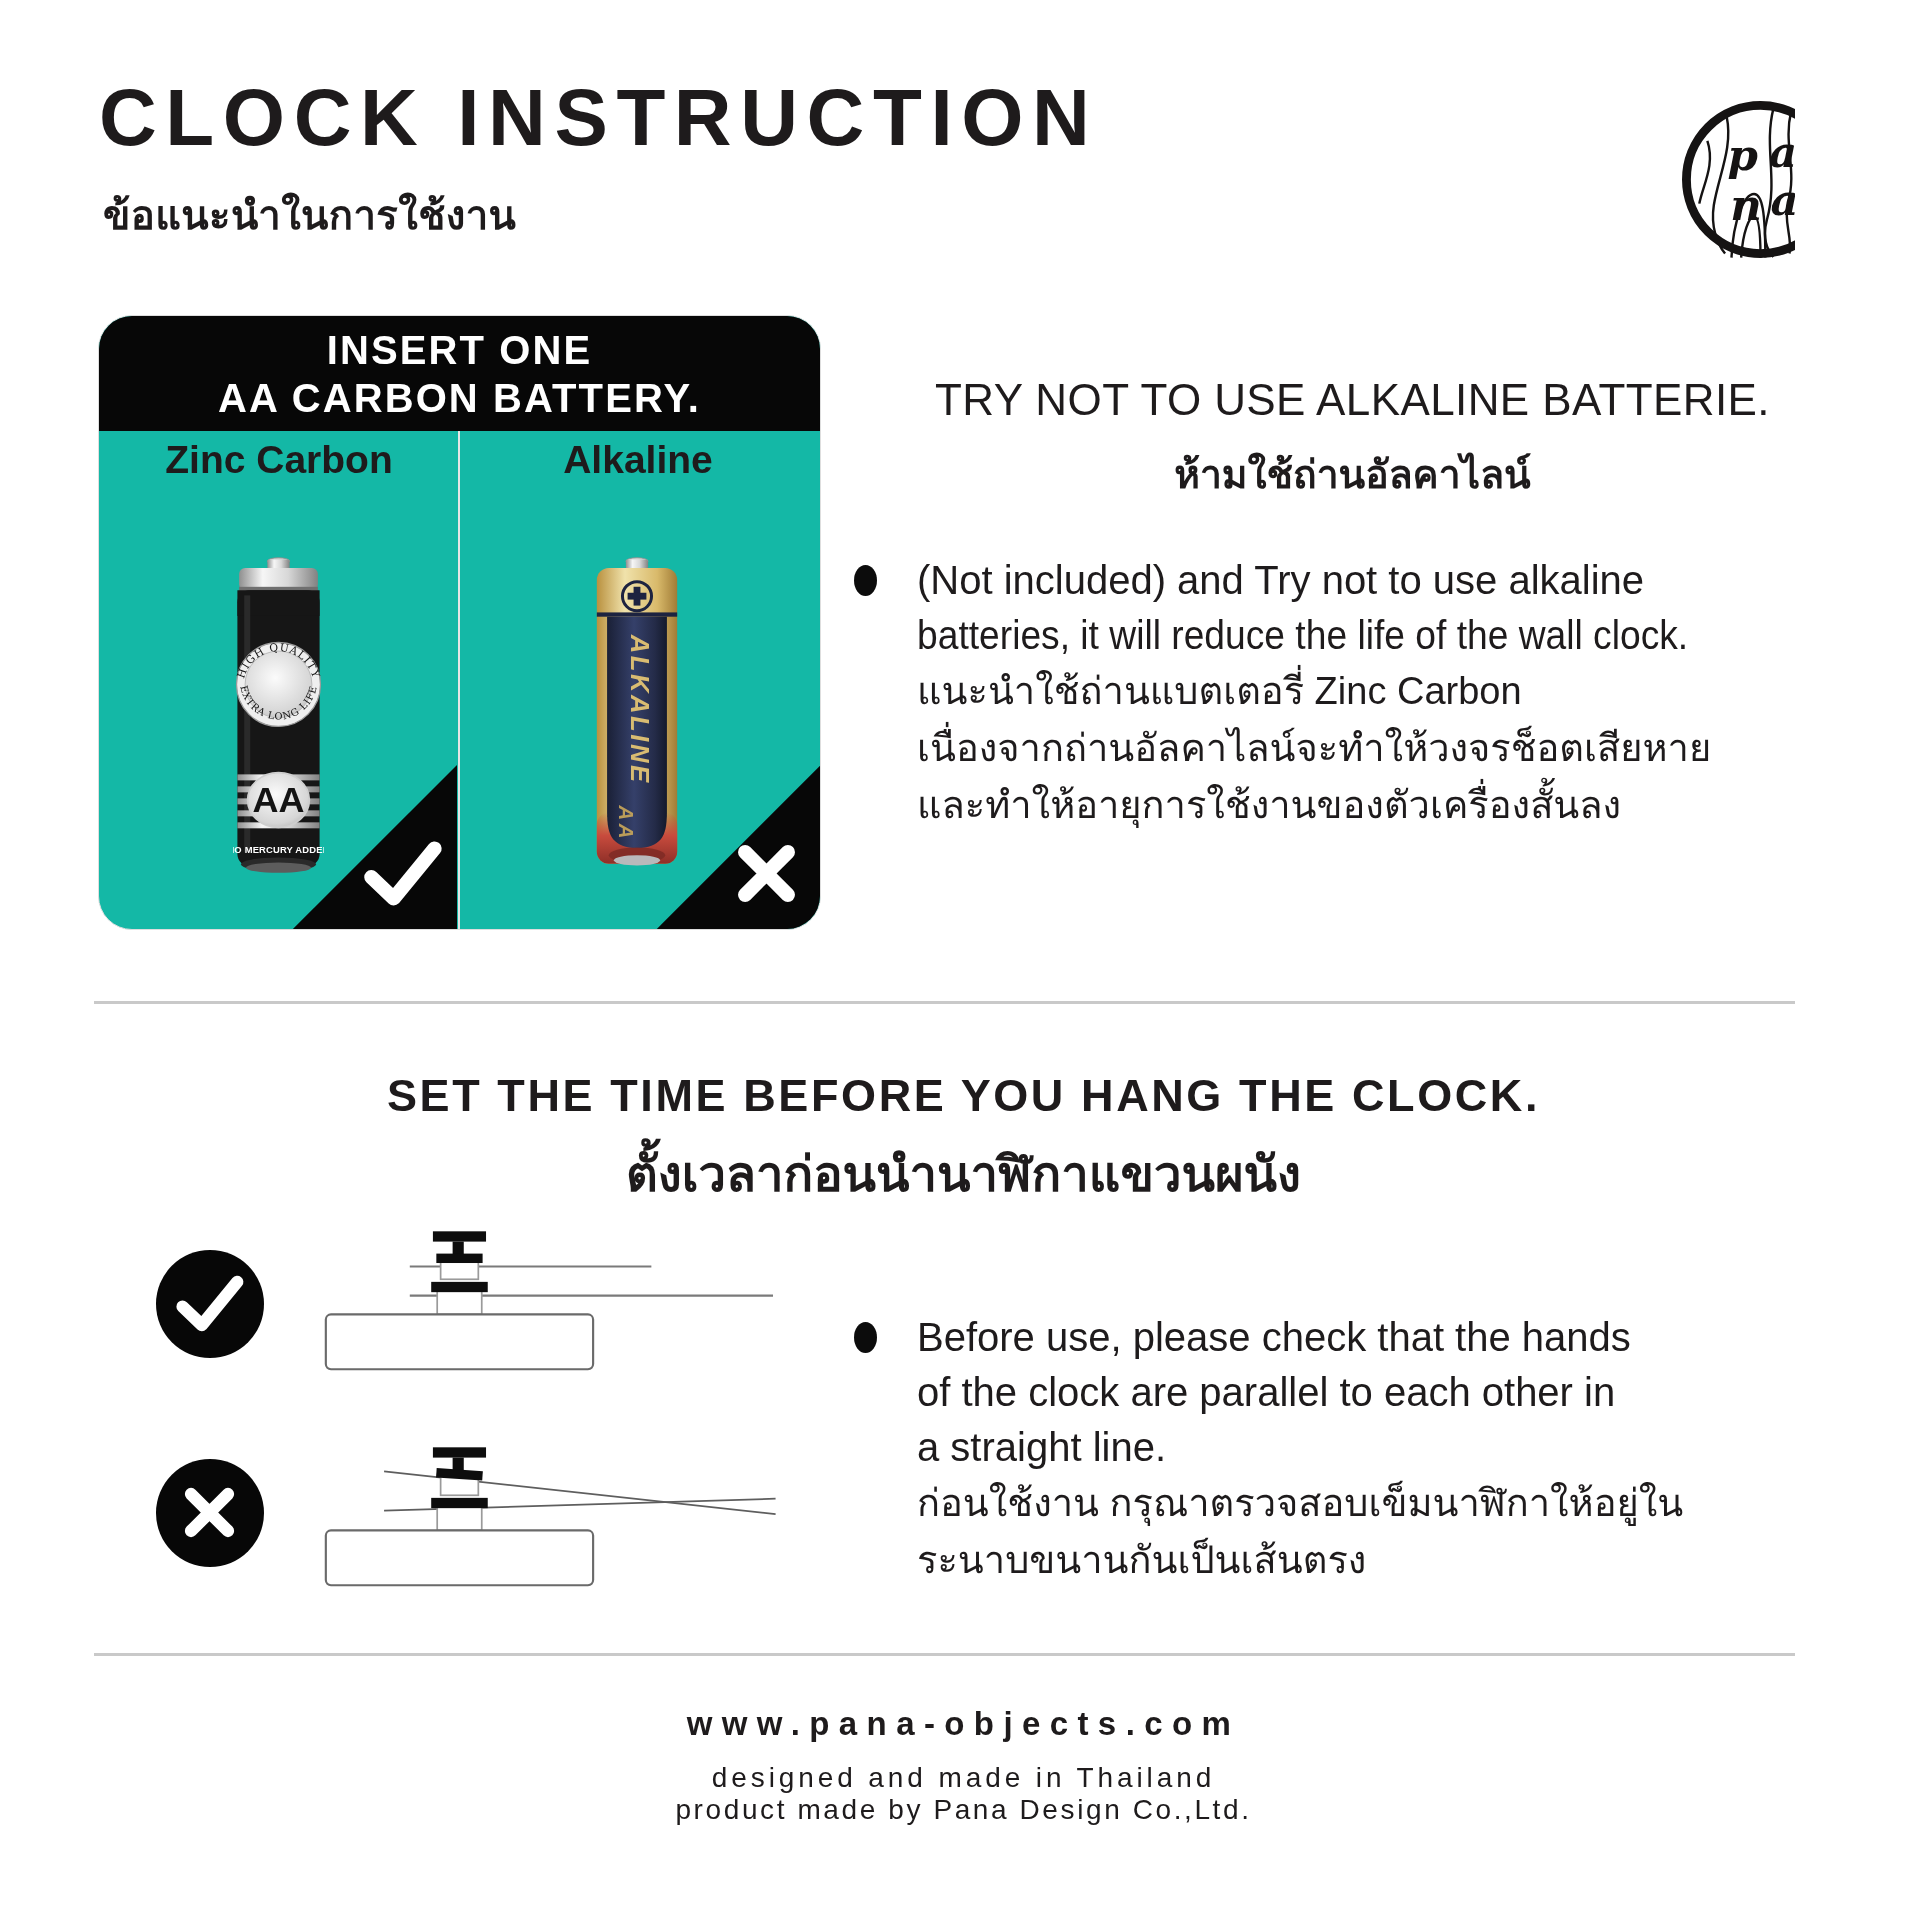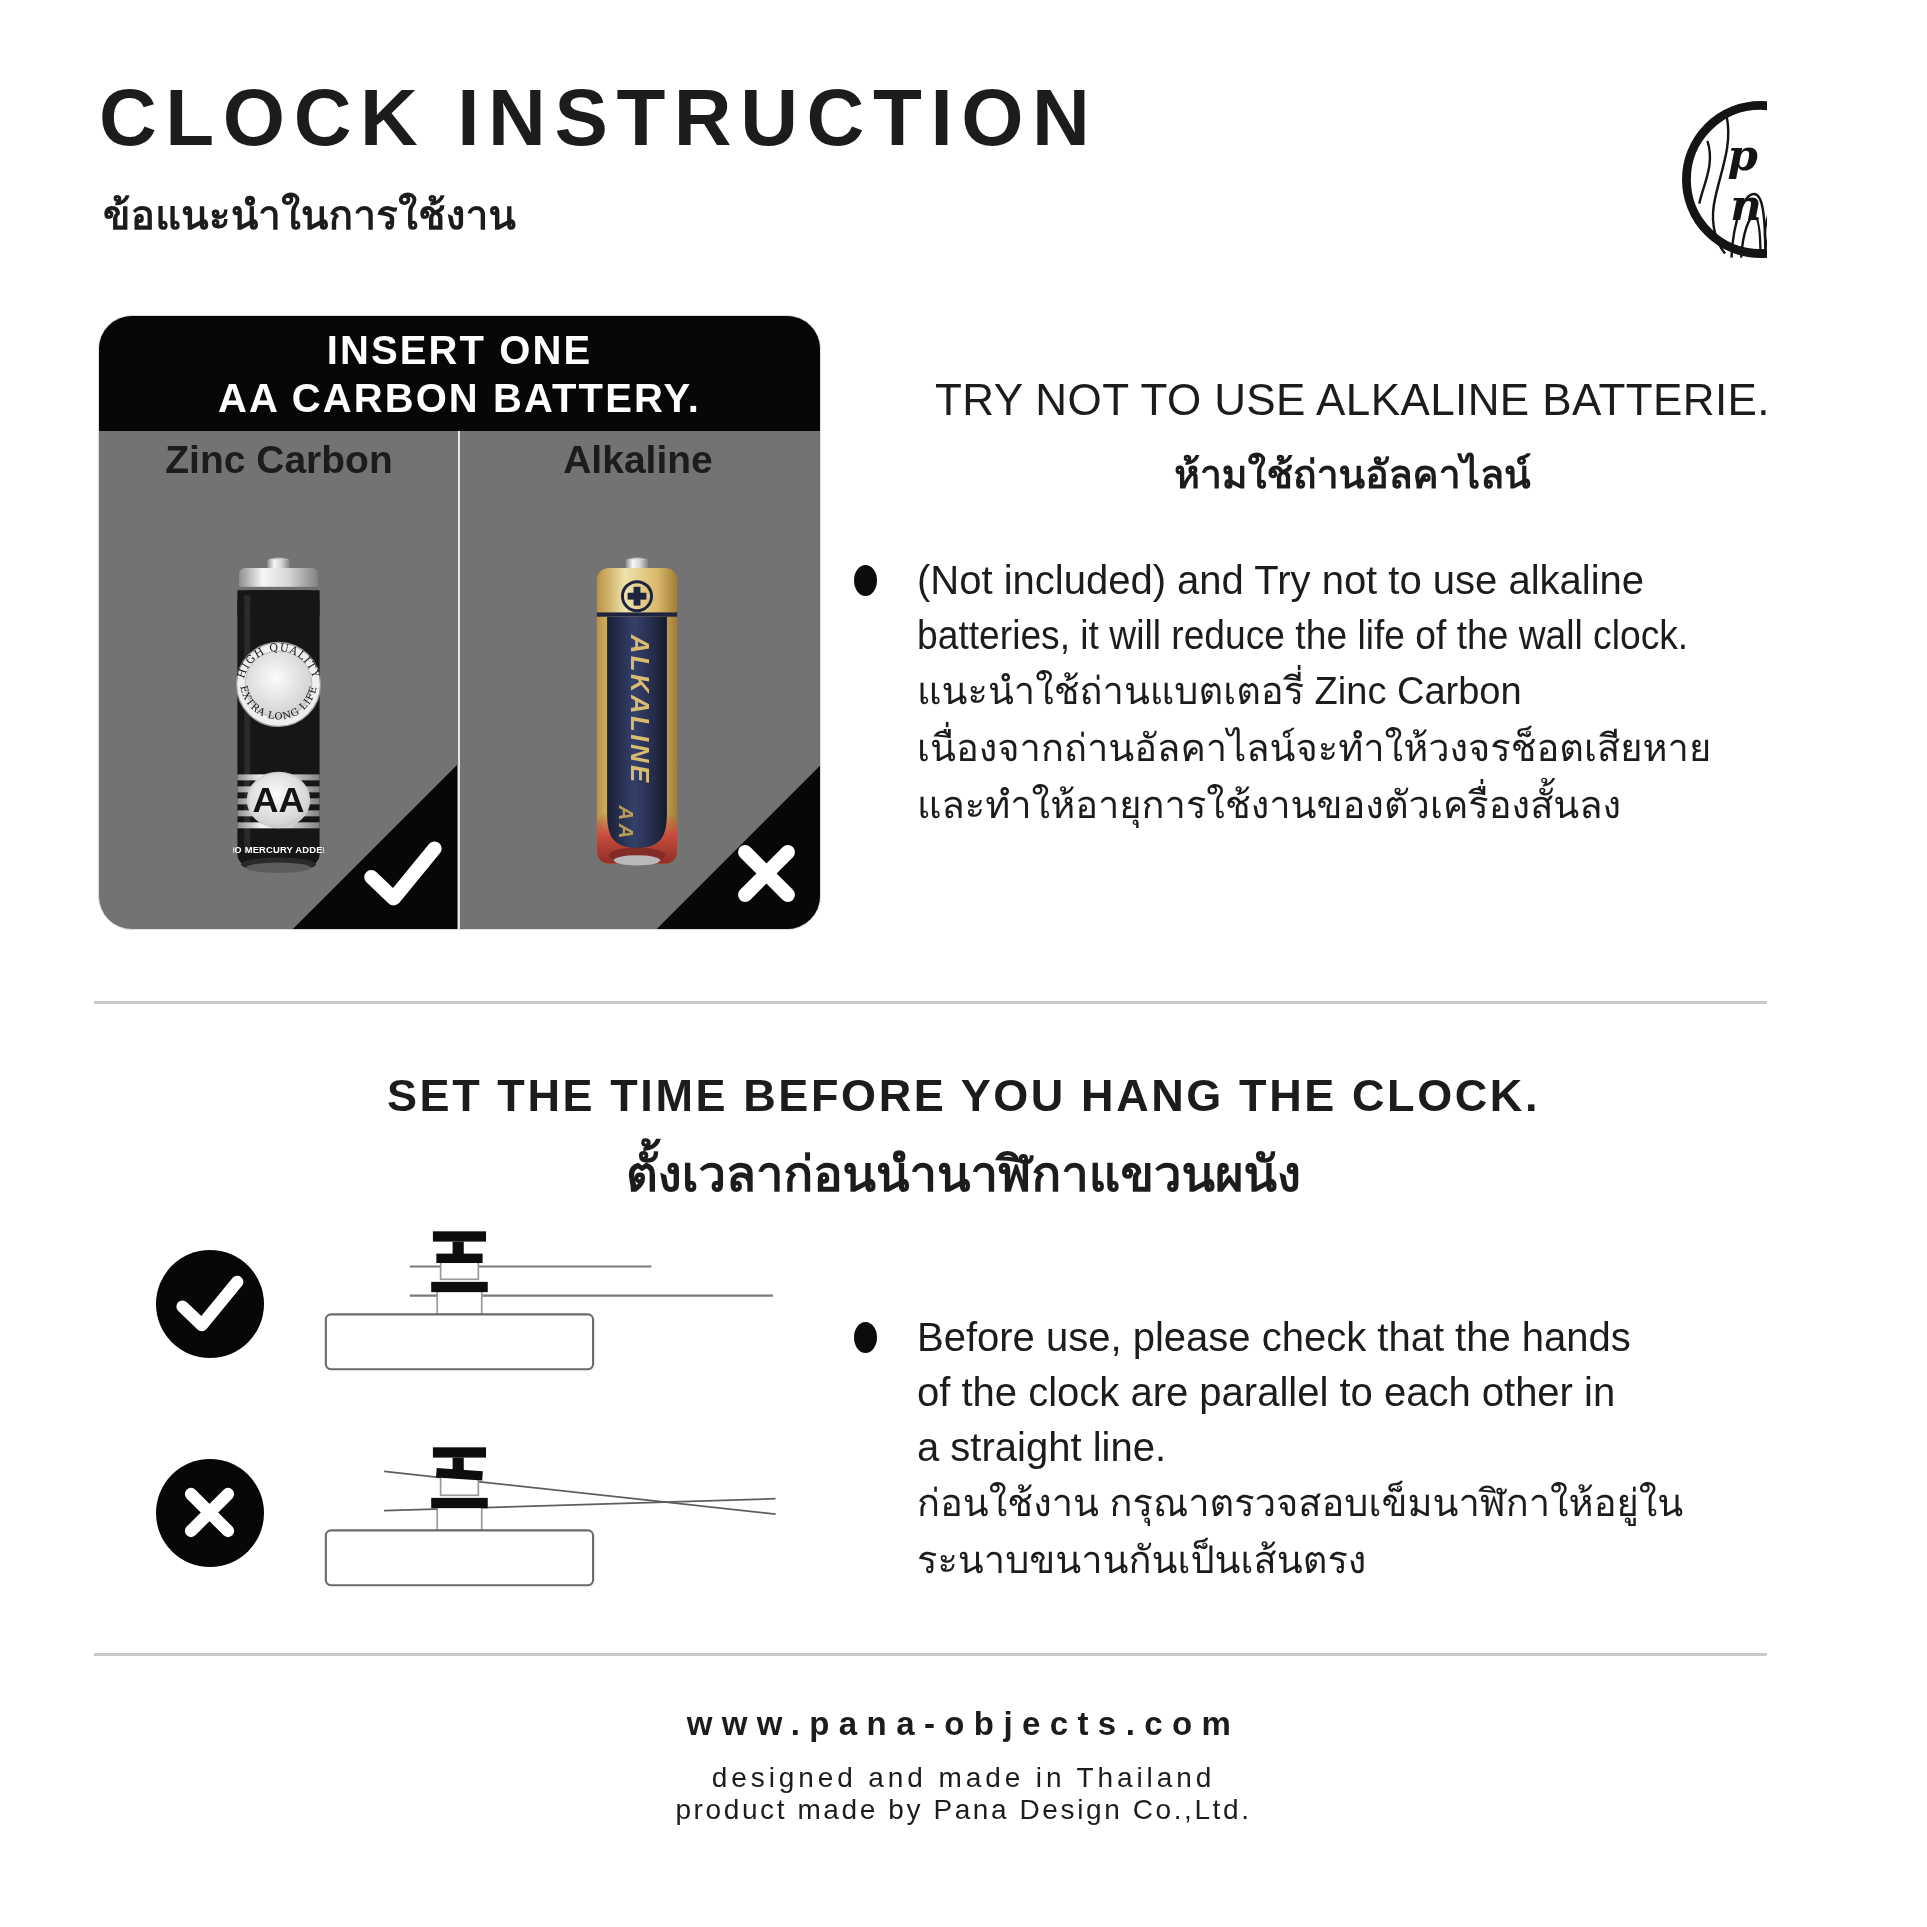--- a/index.html
+++ b/index.html
@@ -1,26 +1,26 @@
 <!DOCTYPE html>
 <html style="font-size:13.7px"><head>
 <meta charset="utf-8">
 <style>
   html,body{margin:0;padding:0;background:#ffffff;}
   .canvas{
     position:relative;width:1767px;height:1927px;background:#ffffff;overflow:hidden;
-    font-family:"Liberation Sans","DejaVu Sans",sans-serif;color:#1e1b1c;
+    font-family:"Liberation Sans","DejaVu Sans",sans-serif;color:#1e1b1c;padding-left:28px;
   }
   .abs{position:absolute;}
   
   .title{left:99px;top:72px;font-size:80px;font-weight:800;letter-spacing:8.6px;white-space:nowrap;}
   .subtitle{left:103px;top:183px;font-size:40px;font-weight:700;letter-spacing:0.4px;white-space:nowrap;}
   .logo{left:1680px;top:99px;width:161px;height:161px;}
   
-  .card{left:98px;top:315px;width:721px;height:613px;background:#737373;border:1.7px solid #dedede;
+  .card{left:98px;top:315px;width:721px;height:613px;background:#14b8a6;border:1.7px solid #dedede;
         border-radius:34px;overflow:hidden;}
   .card-header{position:absolute;top:0;left:0;right:0;height:115px;background:#070707;color:#fff;
         text-align:center;font-weight:700;letter-spacing:2.1px;padding-top:10.3px;box-sizing:border-box;}
   .card-header div{font-size:40px;line-height:48px;}
   .col-label{position:absolute;top:122px;text-align:center;font-size:39px;font-weight:600;}
   .col-label.c1{left:0;width:360px;}
   .col-label.c2{left:360px;width:358px;}
   .col-divider{position:absolute;top:115px;bottom:0;left:359px;width:1.7px;background:#e6e6e6;}
   .battery{position:absolute;top:240px;}
   .battery.zinc{left:134px;width:91px;height:322px;}

